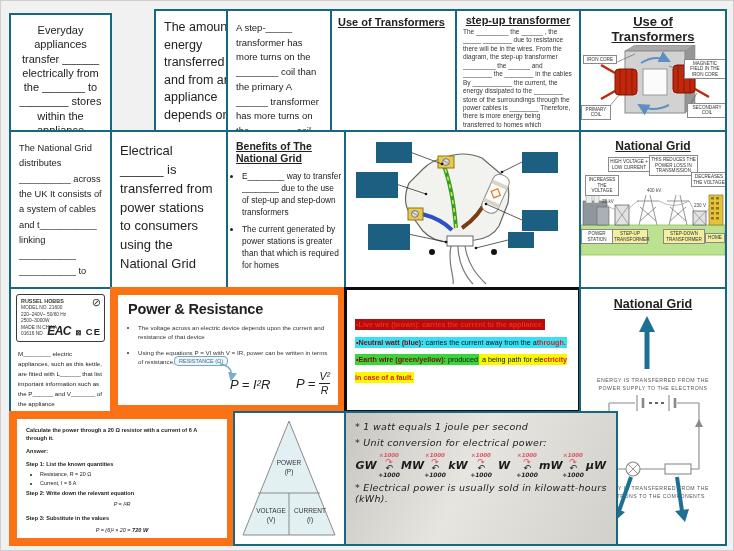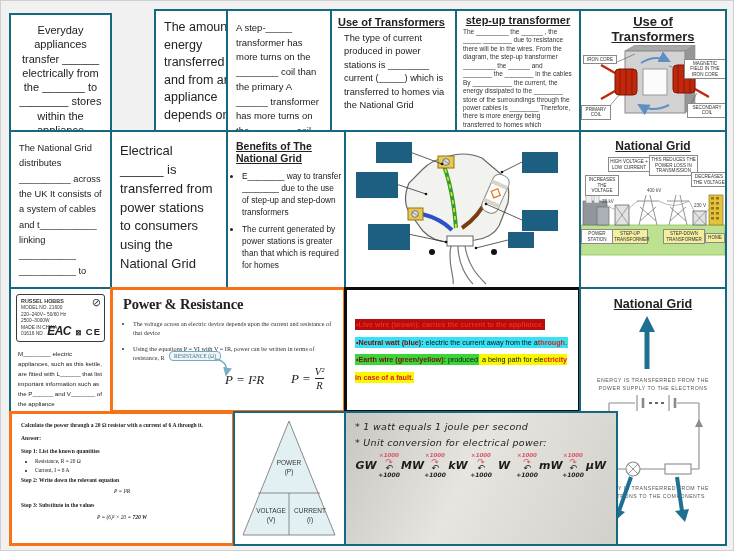--- a/index.html
+++ b/index.html
@@ -1,20 +1,20 @@
 <!DOCTYPE html>
 <html><head>
 <meta charset="utf-8">
 <style>
   html,body{margin:0;padding:0;background:#e9e8ea;}
   #screen{position:relative;width:734px;height:551px;background:#f2f1f2;
           font-family:"Liberation Sans",sans-serif;color:#222;overflow:hidden;
           border:1px solid #cfcfcf;box-sizing:border-box;}
   .cell{position:absolute;background:#fff;border:2px solid #15687f;box-sizing:border-box;overflow:hidden;}
-  .red-cell{border:3px solid #f97316;font-family:Liberation Serif, serif;}
+  .red-cell{border:8px solid #f97316;}
   .black-cell{border:3px solid #0d0d0d;}
   
   .r1c1{left:8px;top:12px;width:103px;height:123px;}
   .r1c2{left:109px;top:8px;width:114px;height:123px;margin-left:44px;}
   .r1c3{left:225px;top:8px;width:106px;height:123px;}
   .r1c4{left:329px;top:8px;width:127px;height:123px;}
   .r1c5{left:454px;top:8px;width:126px;height:123px;}
   .r1c6{left:578px;top:8px;width:148px;height:123px;}
   
   .r2c1{left:8px;top:129px;width:103px;height:159px;}
@@ -132,21 +132,20 @@
   <div class="cell r1c2">
     <div class="body">The amount of energy transferred to and from an appliance depends on:</div>
   </div>
 
   <div class="cell r1c3">
     <div class="body">A step-_____ transformer has more turns on the ________ coil than the primary A ______ transformer has more turns on the ________ coil than the secondary</div>
   </div>
 
   <div class="cell r1c4">
     <div class="uhead">Use of Transformers</div>
-    <div class="body">The type of current produced in power stations is ________ current (_____) which is transferred to homes via the National Grid</div>
   </div>
 
   <div class="cell r1c5">
     <div class="uhead">step-up transformer</div>
     <div class="body">The _________ the ______ , the _____ ________ due to resistance there will be in the wires. From the diagram, the step-up transformer _________ the ______ and ________ the ________ in the cables By ___________ the current, the energy dissipated to the ________ store of the surroundings through the power cables is ________ Therefore, there is more energy being transferred to homes which __________ the ________ of the National Grid</div>
   </div>
 
   <div class="cell r1c6">
     <span class="uhead">Use of Transformers</span>
     <div class="diagram-wrap" style="width:144px;height:86px;">
@@ -342,21 +341,21 @@
       </div>
     </div>
   </div>
 
   <div class="cell r3c3 black-cell">
     <div class="wires">
       <div>
         <span class="hl bg-red"><span>•Live wire (brown):</span><span> carries the current to the appliance.</span></span>
       </div>
       <div>
-        <span class="hl bg-cyan"><span class="t-darkred">•Neutral watt (blue):</span><span class="t-black"> electric the current away from the a</span><span class="t-red">through.</span></span>
+        <span class="hl bg-cyan"><span class="t-darkred">•Neutral watt (blue):</span><span class="t-black"> carries the current away from the a</span><span class="t-red">through.</span></span>
       </div>
       <div>
         <span class="hl bg-green"><span class="t-darkred">•Earth wire (green/yellow):</span><span class="t-black"> produced</span></span><span class="hl bg-yellow"><span class="t-black"> a being path for ele</span><span class="t-red">ctricity in case of a fault.</span></span>
       </div>
     </div>
   </div>
 
   <div class="cell r3c4">
     <span class="uhead">National Grid</span>
     <svg width="144" height="222" viewBox="0 0 144 222">
@@ -460,16 +459,17 @@
           </span>
         <span class="unit">mW</span>
         <span class="link">
             <span class="x">×1000</span>
             <span class="ar">↷</span>
             <span class="ab">↶</span>
             <span class="d">÷1000</span>
           </span>
         <span class="unit">μW</span>
       </div>
+      <div class="hl1">* Electrical power is usually sold in kilowatt-hours (kWh).</div>
     </div>
   </div>
 
 </div>
 
 </body></html>

